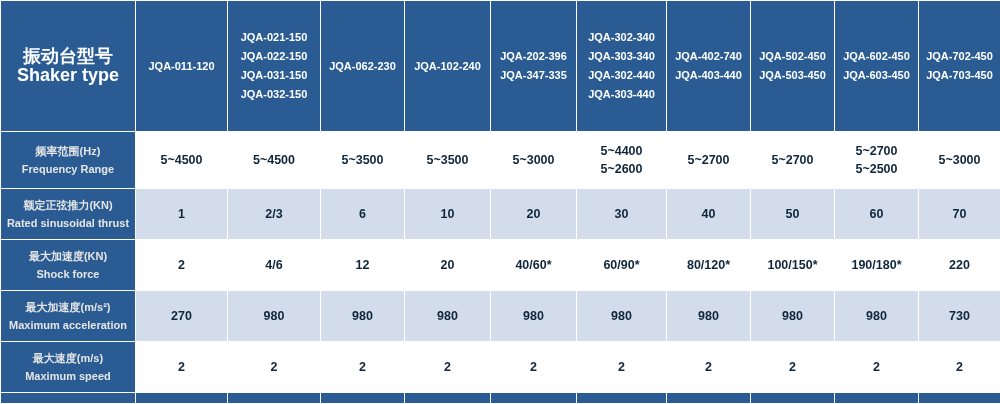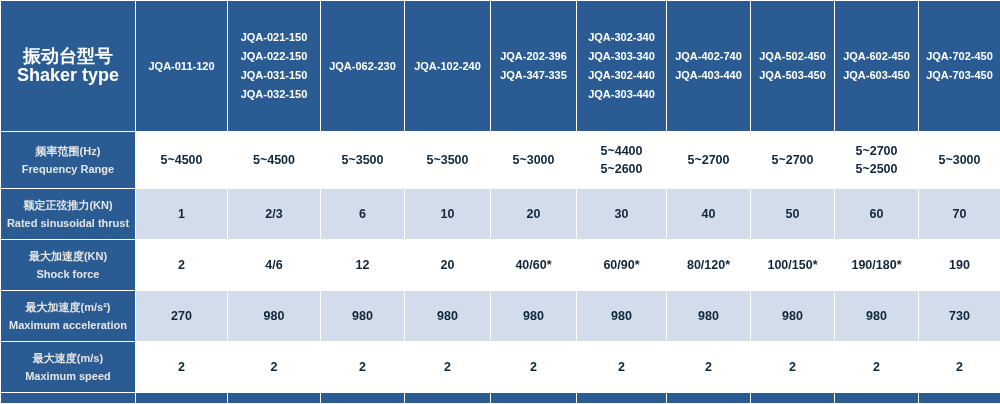--- a/index.html
+++ b/index.html
@@ -238,21 +238,21 @@
       <td class="data">
           <span class="line">80/120*</span>
         </td>
       <td class="data">
           <span class="line">100/150*</span>
         </td>
       <td class="data">
           <span class="line">190/180*</span>
         </td>
       <td class="data">
-          <span class="line">190</span>
+          <span class="line">220</span>
         </td>
     </tr>
 
     <tr class="r4 band-blue">
       <td class="rowlabel">
         <span class="line">最大加速度(m/s²)</span>
         <span class="line">Maximum acceleration</span>
       </td>
       <td class="data">
           <span class="line">270</span>

